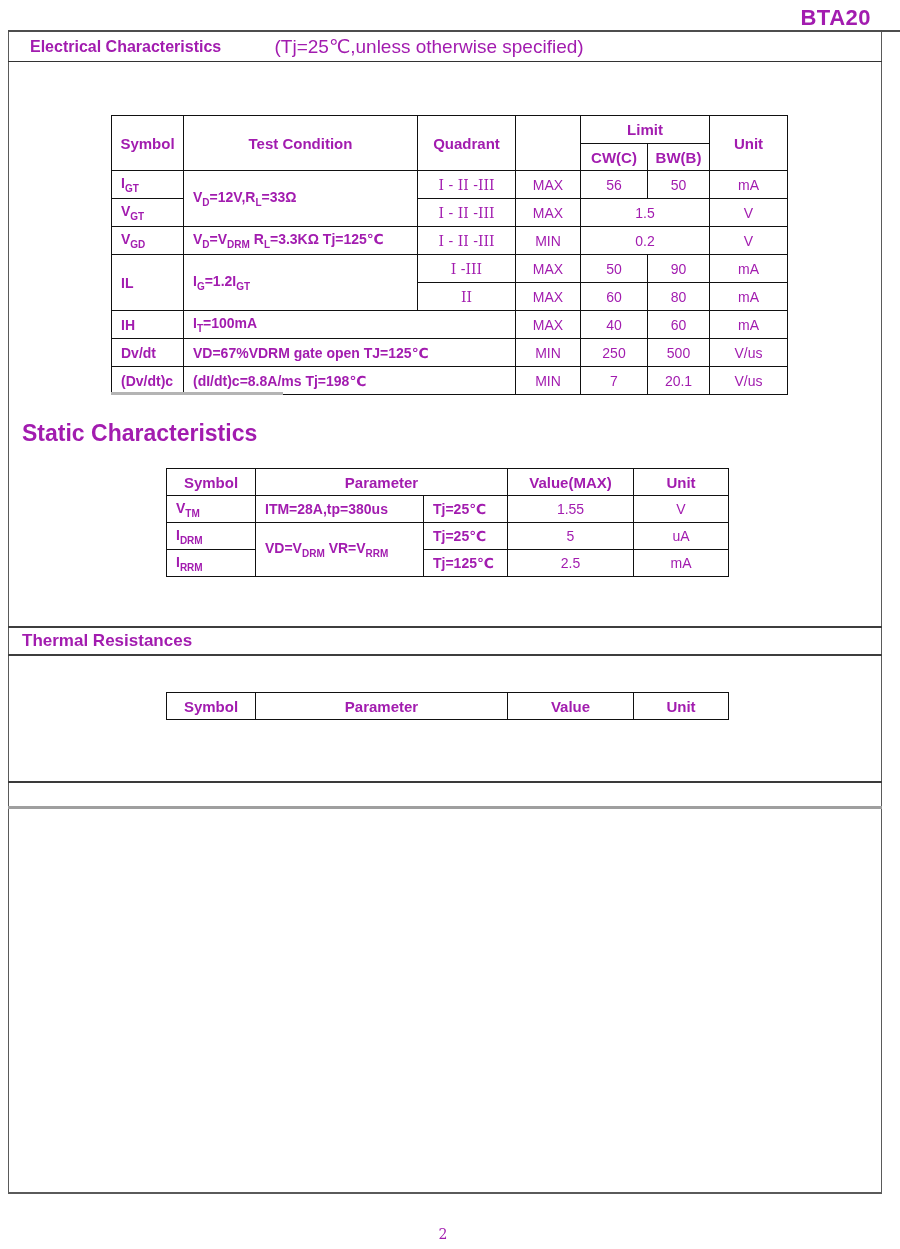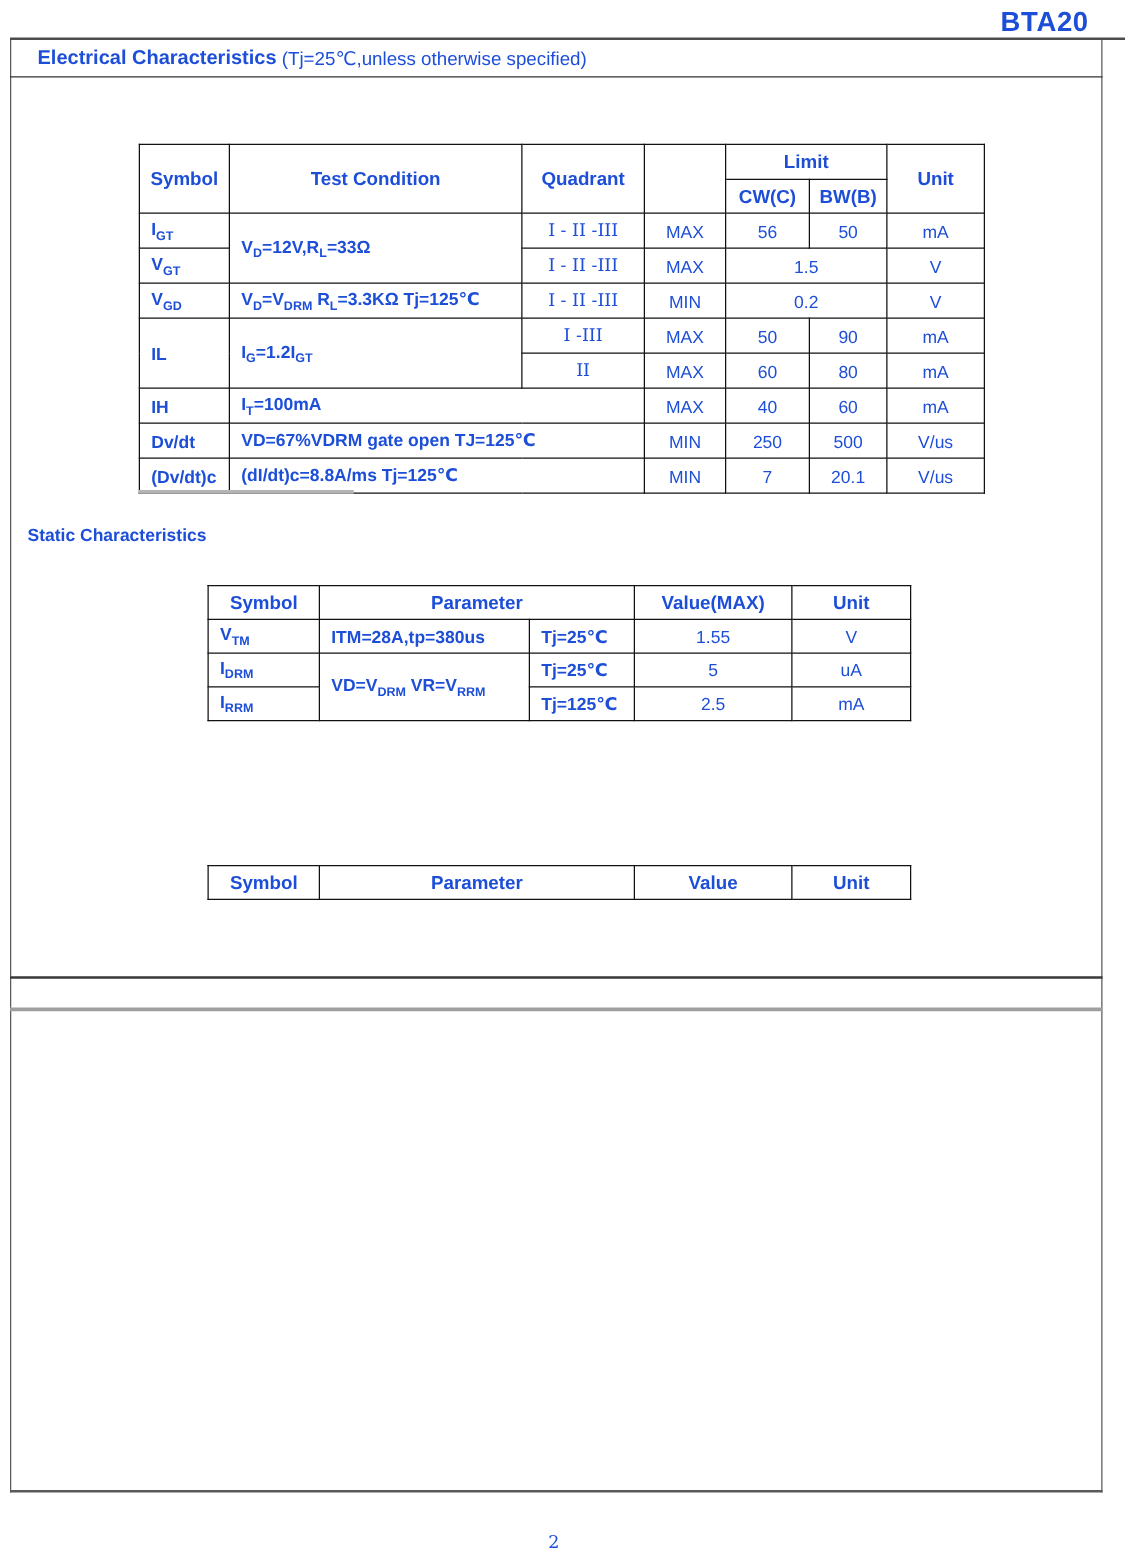--- a/index.html
+++ b/index.html
@@ -1,51 +1,51 @@
 <!DOCTYPE html>
 <html><head>
 <meta charset="utf-8">
 <style>
   * { margin:0; padding:0; box-sizing:border-box; }
   html,body { background:#ffffff; }
   .page {
     position:relative; width:900px; height:1249px; background:#fff;
-    font-family:"Liberation Sans","DejaVu Sans",sans-serif; color:#1d4ed8; overflow:hidden;
+    font-family:"Liberation Sans","DejaVu Sans",sans-serif; color:#a21caf; overflow:hidden;
   }
   .part-number {
     position:absolute; top:5px; right:29px;
     font-size:22px; font-weight:bold; letter-spacing:0.5px;
   }
   .top-rule { position:absolute; left:8px; top:30px; width:892px; height:2px; background:#4d4d4d; }
   .outer-box {
     position:absolute; left:8px; top:32px; width:874px; height:1162px;
     border-left:1px solid #5a5a5a; border-right:1px solid #5a5a5a; border-bottom:2px solid #5a5a5a;
   }
   .ec-band {
     position:absolute; left:8px; top:32px; width:874px; height:30px;
     border-bottom:1px solid #333; display:flex; align-items:center; padding-left:22px;
   }
   .ec-bold { font-size:16px; font-weight:bold;text-align:center; }
-  .ec-rest { font-size:15px; font-weight:normal; white-space:pre; }
+  .ec-rest { font-size:19px; font-weight:normal; white-space:pre;margin-left:48px; }
 
   table { border-collapse:collapse; table-layout:fixed; }
   th, td { border:1px solid #111; overflow:hidden; }
   th { font-size:15px; font-weight:bold; text-align:center; }
   td { font-size:14px; }
   .cl { text-align:left; padding-left:9px;font-weight:bold; }
   .cc { text-align:center; }
   sub { font-size:10px; }
   .roman { font-family:"DejaVu Serif","Liberation Serif",serif; font-size:14px;text-align:center; }
 
   .t1 { position:absolute; left:111px; top:115px; width:676px; }
   .t1 tr { height:28px; }
   .t1 tr.hrow1 { height:28px; }
   .t1 tr.hrow2 { height:27px; }
 
-  .h-static { position:absolute; left:22px; top:420px; font-size:14px; font-weight:bold; }
+  .h-static { position:absolute; left:22px; top:420px; font-size:23px; font-weight:bold; }
 
   .t2 { position:absolute; left:166px; top:468px; width:562px; }
   .t2 tr { height:27px; }
 
   .thermal-band {
     position:absolute; left:8px; top:626px; width:874px; height:30px;
     border-top:2px solid #3d3d3d; border-bottom:2px solid #3d3d3d;
     display:flex; align-items:center; padding-left:14px;
     font-size:17px; font-weight:bold;
   }
@@ -150,21 +150,21 @@
     <tr>
       <td class="cl">Dv/dt</td>
       <td class="cl" colspan="2">VD=67%VDRM gate open TJ=125℃</td>
       <td class="cc">MIN</td>
       <td class="cc">250</td>
       <td class="cc">500</td>
       <td class="cc">V/us</td>
     </tr>
     <tr>
       <td class="cl">(Dv/dt)c</td>
-      <td class="cl" colspan="2">(dI/dt)c=8.8A/ms Tj=125℃</td>
+      <td class="cl" colspan="2">(dI/dt)c=8.8A/ms Tj=198℃</td>
       <td class="cc">MIN</td>
       <td class="cc">7</td>
       <td class="cc">20.1</td>
       <td class="cc">V/us</td>
     </tr>
   </tbody>
     </table>
 
   <div class="scan-shadow"></div>
 
@@ -201,20 +201,23 @@
     </tr>
     <tr>
       <td class="cl">I<sub>RRM</sub></td>
       <td class="cl">Tj=125℃</td>
       <td class="cc">2.5</td>
       <td class="cc">mA</td>
     </tr>
   </tbody>
     </table>
 
+  <div class="thermal-band">
+    <span>Thermal Resistances</span>
+  </div>
 
   <table class="t3">
     <colgroup>
       <col style="width:89px">
         <col style="width:252px">
         <col style="width:126px">
         <col style="width:95px">
     </colgroup>
     <tbody>
         <tr>

